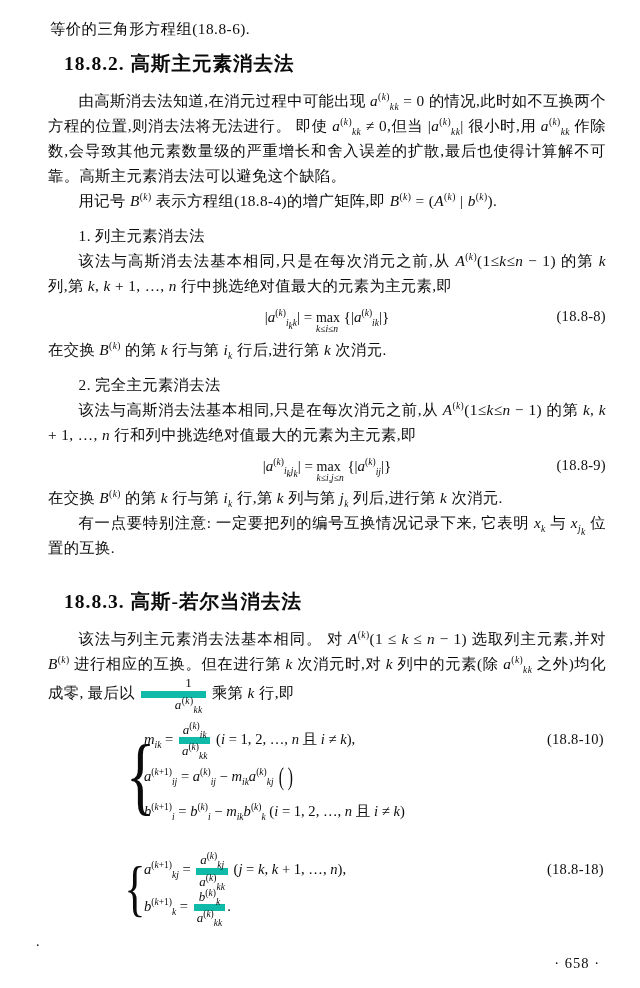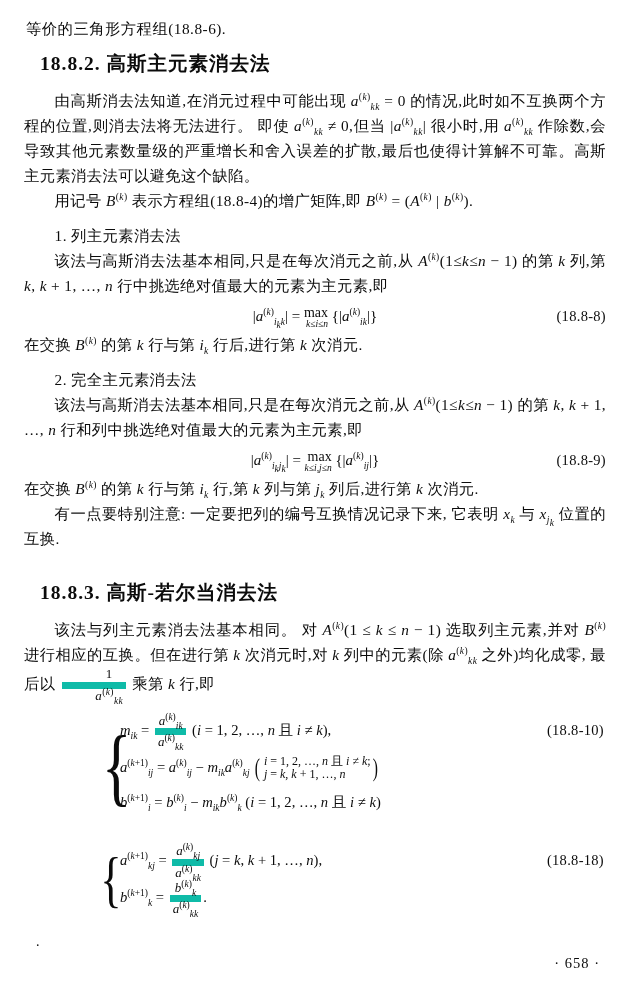--- a/index.html
+++ b/index.html
@@ -12,21 +12,21 @@
     background: #ffffff;
     font-family: "Liberation Serif", serif;
     color: #111;
     overflow: hidden;
   }
   .page {
     position: relative;
     width: 640px;
     height: 988px;
     box-sizing: border-box;
-    padding: 18px 34px 10px 24px;
+    padding: 18px 34px 10px 48px;
     filter: contrast(1.05);
   }
   .line {
     font-size: 15.3px;
     line-height: 25px;
     letter-spacing: 0.4px;
     text-align: justify;
   }
   .top-line {
     font-size: 15.3px;
@@ -119,24 +119,25 @@
     align-items: center;
     vertical-align: middle;
   }
   .pbrace {
     font-size: 26px;
     transform: scaleX(0.6);
     display: inline-block;
   }
   .maxline {
     display: inline-block;
-    text-align: right;
+    text-align: left;
     vertical-align: middle;
     font-size: 14px;
     line-height: 1.0;
+    margin-top: 9px;
   }
   .maxline .mx { display: block; font-style: normal; }
   .maxline .cond { display: block; font-size: 9.5px; }
   .footer {
     position: absolute;
     bottom: 16px;
     right: 40px;
     font-size: 14.5px;
     letter-spacing: 1px;
   }
@@ -226,24 +227,20 @@
       <span class="frac"><span class="num"><span class="it">a</span><sup>(<span class="it">k</span>)</sup><sub><span class="it">ik</span></sub></span><span class="den"><span class="it">a</span><sup>(<span class="it">k</span>)</sup><sub><span class="it">kk</span></sub></span></span>
       (<span class="it">i</span> = 1, 2, …, <span class="it">n</span> 且 <span class="it">i</span> ≠ <span class="it">k</span>),
     </div>
 
     <div class="blk-row">
       <span class="it">a</span><sup>(<span class="it">k</span>+1)</sup><sub><span class="it">ij</span></sub> =
       <span class="it">a</span><sup>(<span class="it">k</span>)</sup><sub><span class="it">ij</span></sub> −
       <span class="it">m</span><sub><span class="it">ik</span></sub><span class="it">a</span><sup>(<span class="it">k</span>)</sup><sub><span class="it">kj</span></sub>
       <span class="paren-wrap">
           <span class="pbrace">(</span>
-          <span class="paren-pair">
-            <span style="display:block;"><span class="it">i</span> = 1, 2, …, <span class="it">n</span> 且 <span class="it">i</span> ≠ <span class="it">k</span>;</span>
-            <span style="display:block;"><span class="it">j</span> = <span class="it">k</span>, <span class="it">k</span> + 1, …, <span class="it">n</span></span>
-          </span>
           <span class="pbrace">)</span>
         </span>
       <span class="eqnum">(18.8-10)</span>
     </div>
 
     <div class="blk-row">
       <span class="it">b</span><sup>(<span class="it">k</span>+1)</sup><sub><span class="it">i</span></sub> =
       <span class="it">b</span><sup>(<span class="it">k</span>)</sup><sub><span class="it">i</span></sub> −
       <span class="it">m</span><sub><span class="it">ik</span></sub><span class="it">b</span><sup>(<span class="it">k</span>)</sup><sub><span class="it">k</span></sub>
       (<span class="it">i</span> = 1, 2, …, <span class="it">n</span> 且 <span class="it">i</span> ≠ <span class="it">k</span>)

